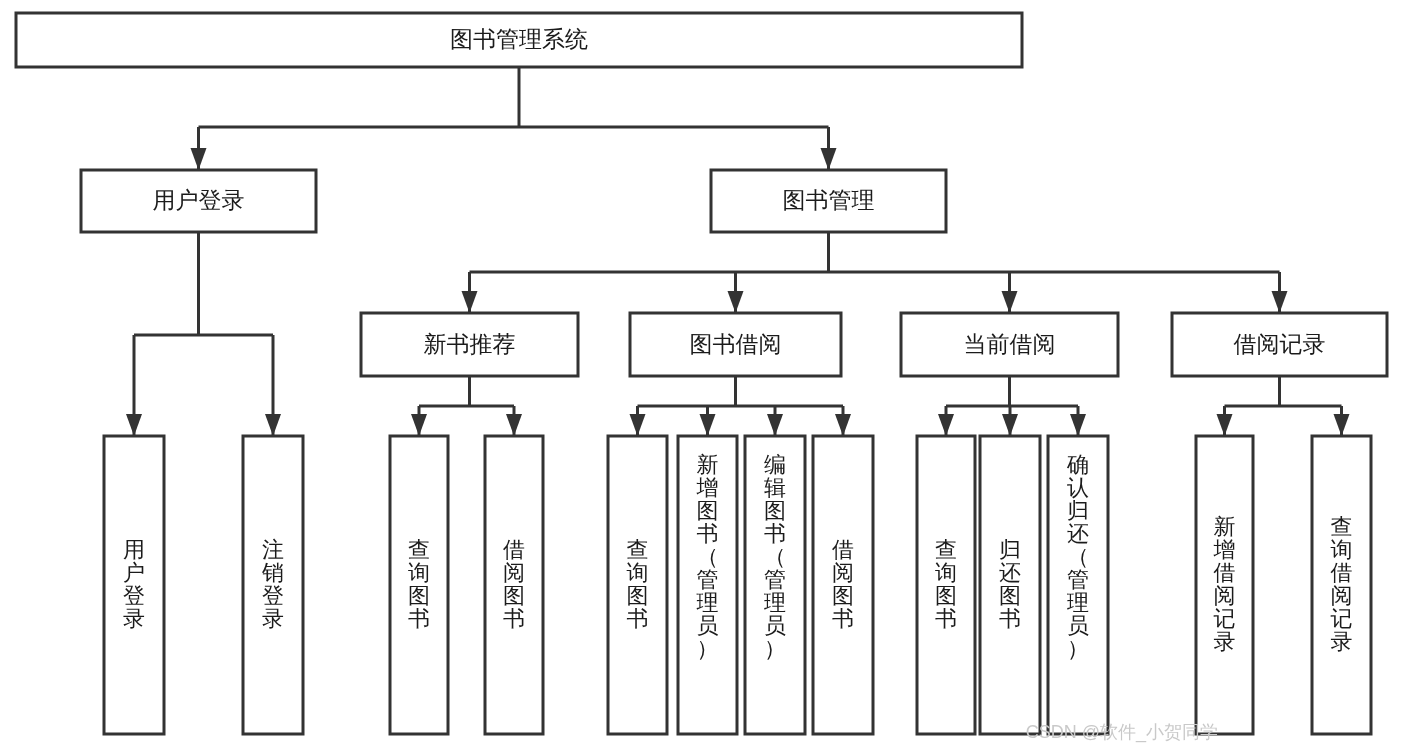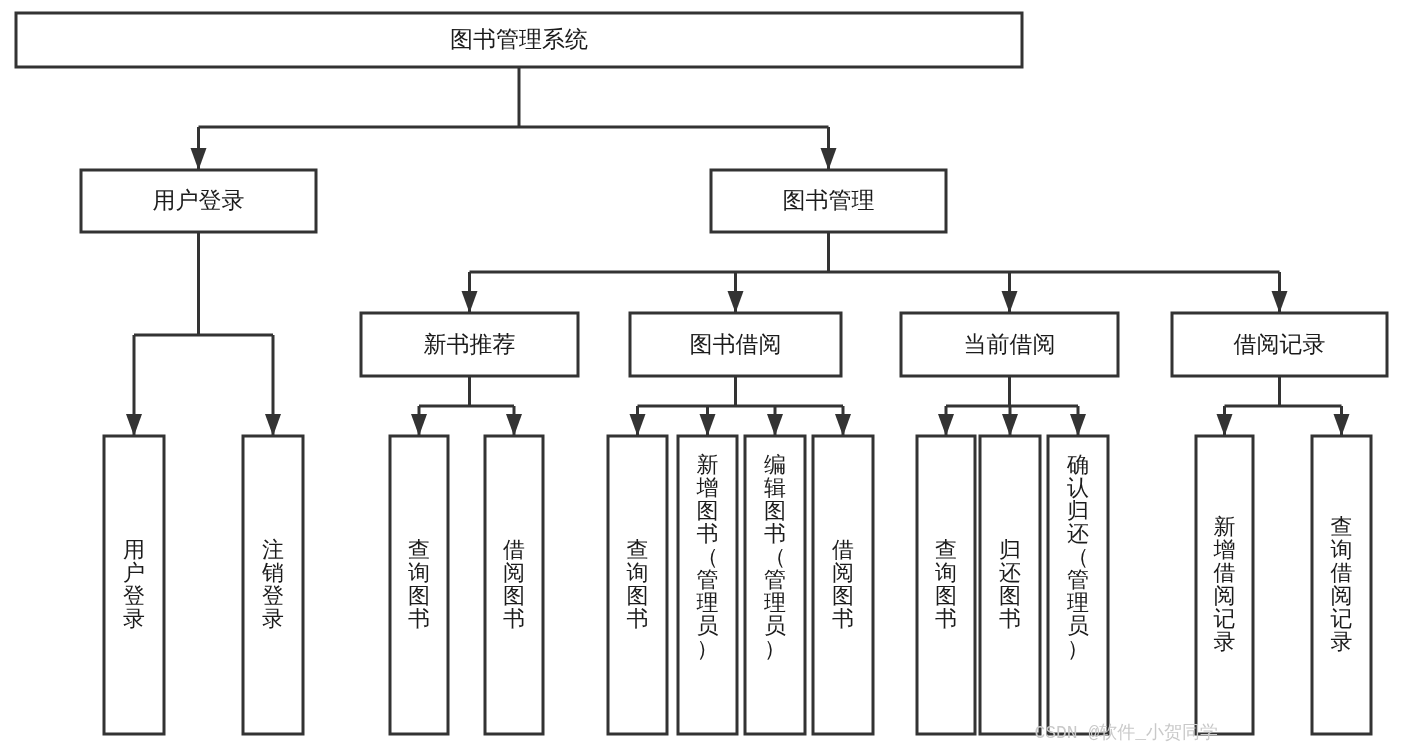--- a/index.html
+++ b/index.html
@@ -18,21 +18,21 @@
     font-size:23px;
     text-anchor:middle;
     dominant-baseline:middle;
   }
   .node-label.vertical{font-size:22px;}
   .watermark{
     position:absolute;
     right:6px;bottom:3px;
     color:#c9c9c9;
     font-size:18px;
-    font-family:Liberation Mono, monospace;
+    font-family:Liberation Sans, sans-serif;
     white-space:nowrap;
     user-select:none;
   }
 </style>
 </head>
 <body>
 
 <div id="diagram-root">
   <svg id="tree" viewBox="0 0 1405 747">
     <g id="connectors">

